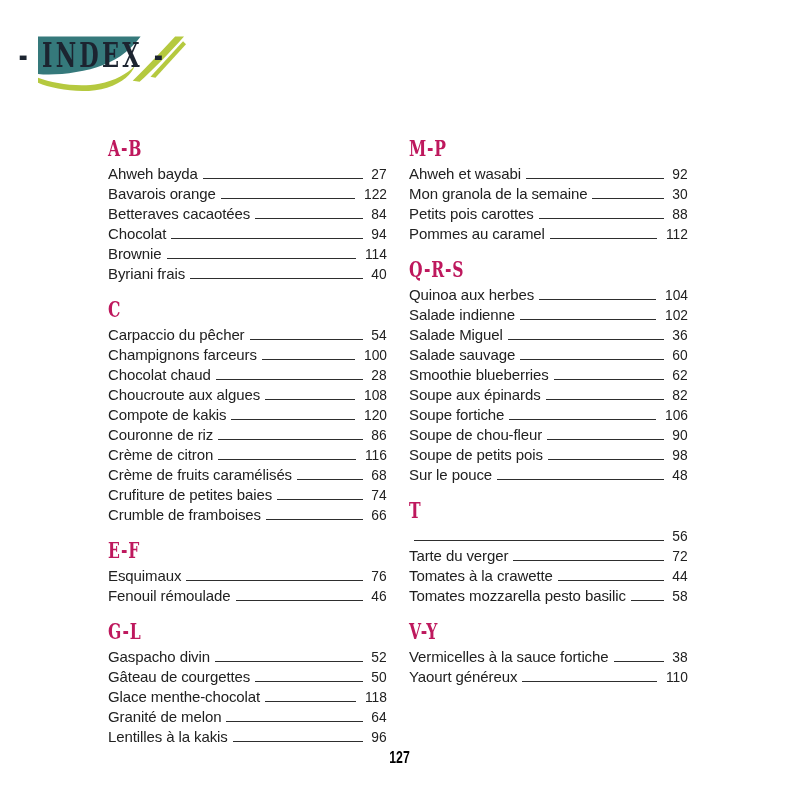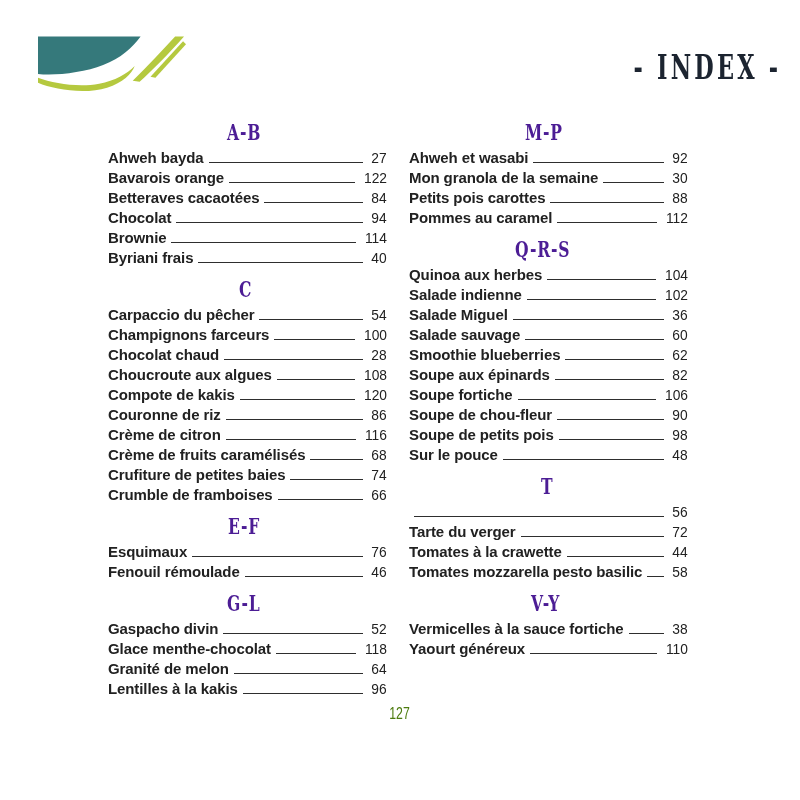--- a/index.html
+++ b/index.html
@@ -15,24 +15,24 @@
     background: #ffffff;
     overflow: hidden;
   }
   .logo {
     position: absolute;
     left: 38px; top: 36px;
     width: 148px; height: 58px;
   }
   .title {
     position: absolute;
-    top: 52px; left: 0;
+    top: 40px; left: 0;
     width: 100%;
     margin: 0;
-    text-align: right;
+    text-align: left;
     font-family: "DejaVu Serif", serif;
     font-weight: 700;
     font-size: 28px;
     color: #1c2430;
   }
   .title .stretch {
     display: inline-block;
     transform: scale(0.80, 1.22);
     transform-origin: center 70%;
     letter-spacing: 4px;
@@ -41,61 +41,60 @@
   .columns {
     position: absolute;
     top: 122px; left: 108px;
     width: 580px;
     display: grid;
     grid-template-columns: 1fr 1fr;
     column-gap: 22px;
   }
   .col section { margin: 0 0 12px 0; }
   .letter {
-    margin: 0 0 3px 0;
+    margin: 16px 0 3px 0;
     font-family: "DejaVu Serif", serif;
     font-weight: 700;
     font-size: 19px;
     line-height: 22px;
-    color: #4c1d95;
-    text-align: center;
+    color: #be185d;
   }
   .letter .stretch {
     display: inline-block;
     transform: scale(0.82, 1.18);
     transform-origin: 0 75%;
     letter-spacing: 1px;
   }
   .entry {
     display: flex;
     align-items: flex-end;
     height: 20px;
     font-size: 15px;
     line-height: 19px;
   }
-  .entry .name { white-space: nowrap; letter-spacing: -0.1px; font-weight: bold; }
+  .entry .name { white-space: nowrap; letter-spacing: -0.1px; }
   .entry .leader {
     flex: 1 1 auto;
     border-bottom: 1.4px solid #2e2e2e;
     margin: 0 7px 4px 5px;
     min-width: 12px;
   }
   .entry .pagenum {
     white-space: nowrap;
     transform: scaleX(0.92);
     transform-origin: 100% 100%;
   }
   .footer {
     position: absolute;
-    top: 704px; left: 0;
+    top: 748px; left: 0;
     width: 100%;
     text-align: center;
-    font-weight: 400;
+    font-weight: 700;
     font-size: 15px;
-    color: #4d7c0f;
+    color: #000000;
   }
   .footer .stretch {
     display: inline-block;
     transform: scale(0.82, 1.1);
   }
 </style>
 </head>
 <body>
 
 <div class="page">
@@ -211,20 +210,25 @@
           </div>
         </section>
         <section>
           <h2 class="letter"><span class="stretch">G-L</span></h2>
           <div class="entry">
             <span class="name">Gaspacho divin</span>
             <span class="leader"></span>
             <span class="pagenum">52</span>
           </div>
           <div class="entry">
+            <span class="name">Gâteau de courgettes</span>
+            <span class="leader"></span>
+            <span class="pagenum">50</span>
+          </div>
+          <div class="entry">
             <span class="name">Glace menthe-chocolat</span>
             <span class="leader"></span>
             <span class="pagenum">118</span>
           </div>
           <div class="entry">
             <span class="name">Granité de melon</span>
             <span class="leader"></span>
             <span class="pagenum">64</span>
           </div>
           <div class="entry">

